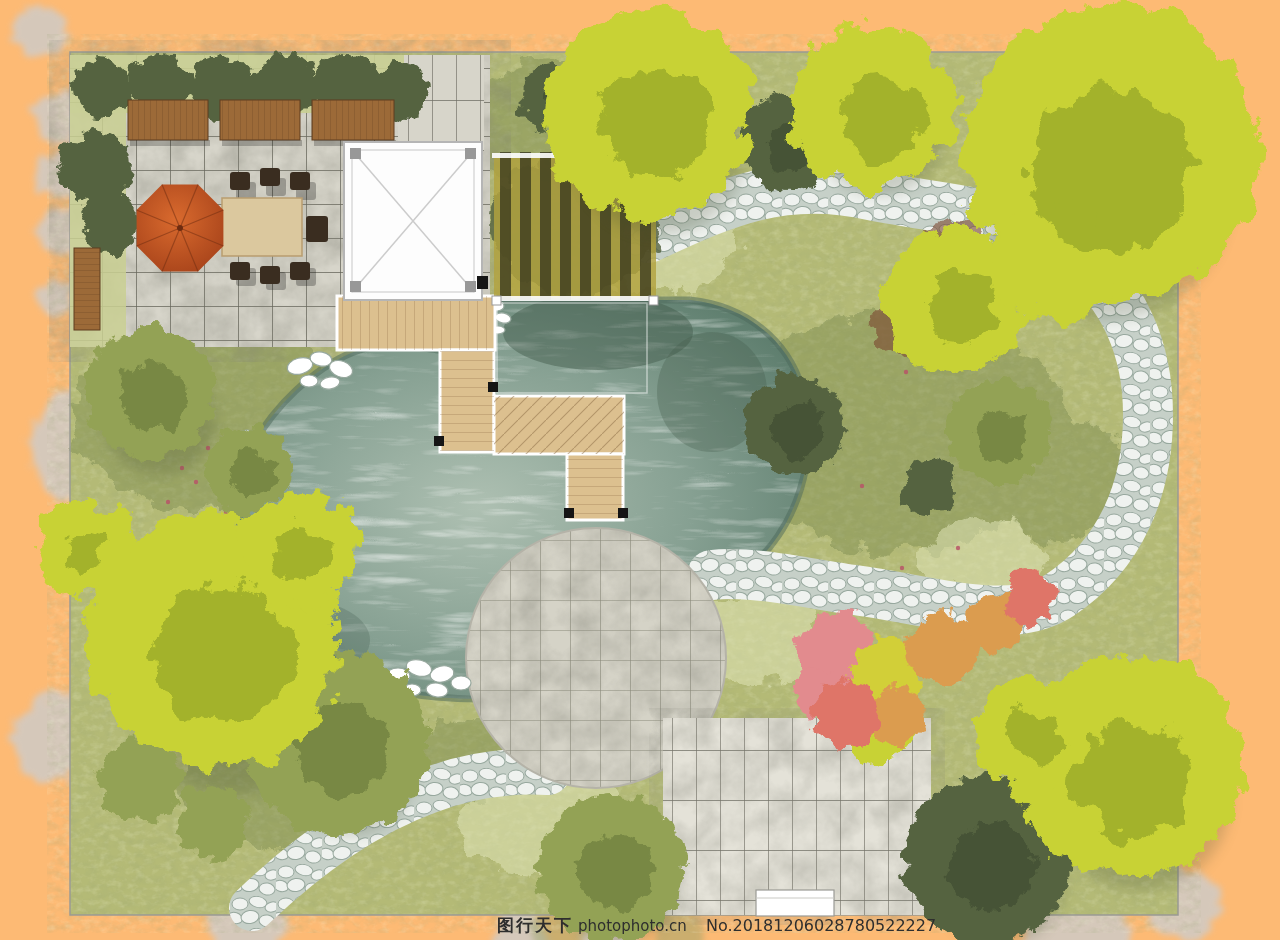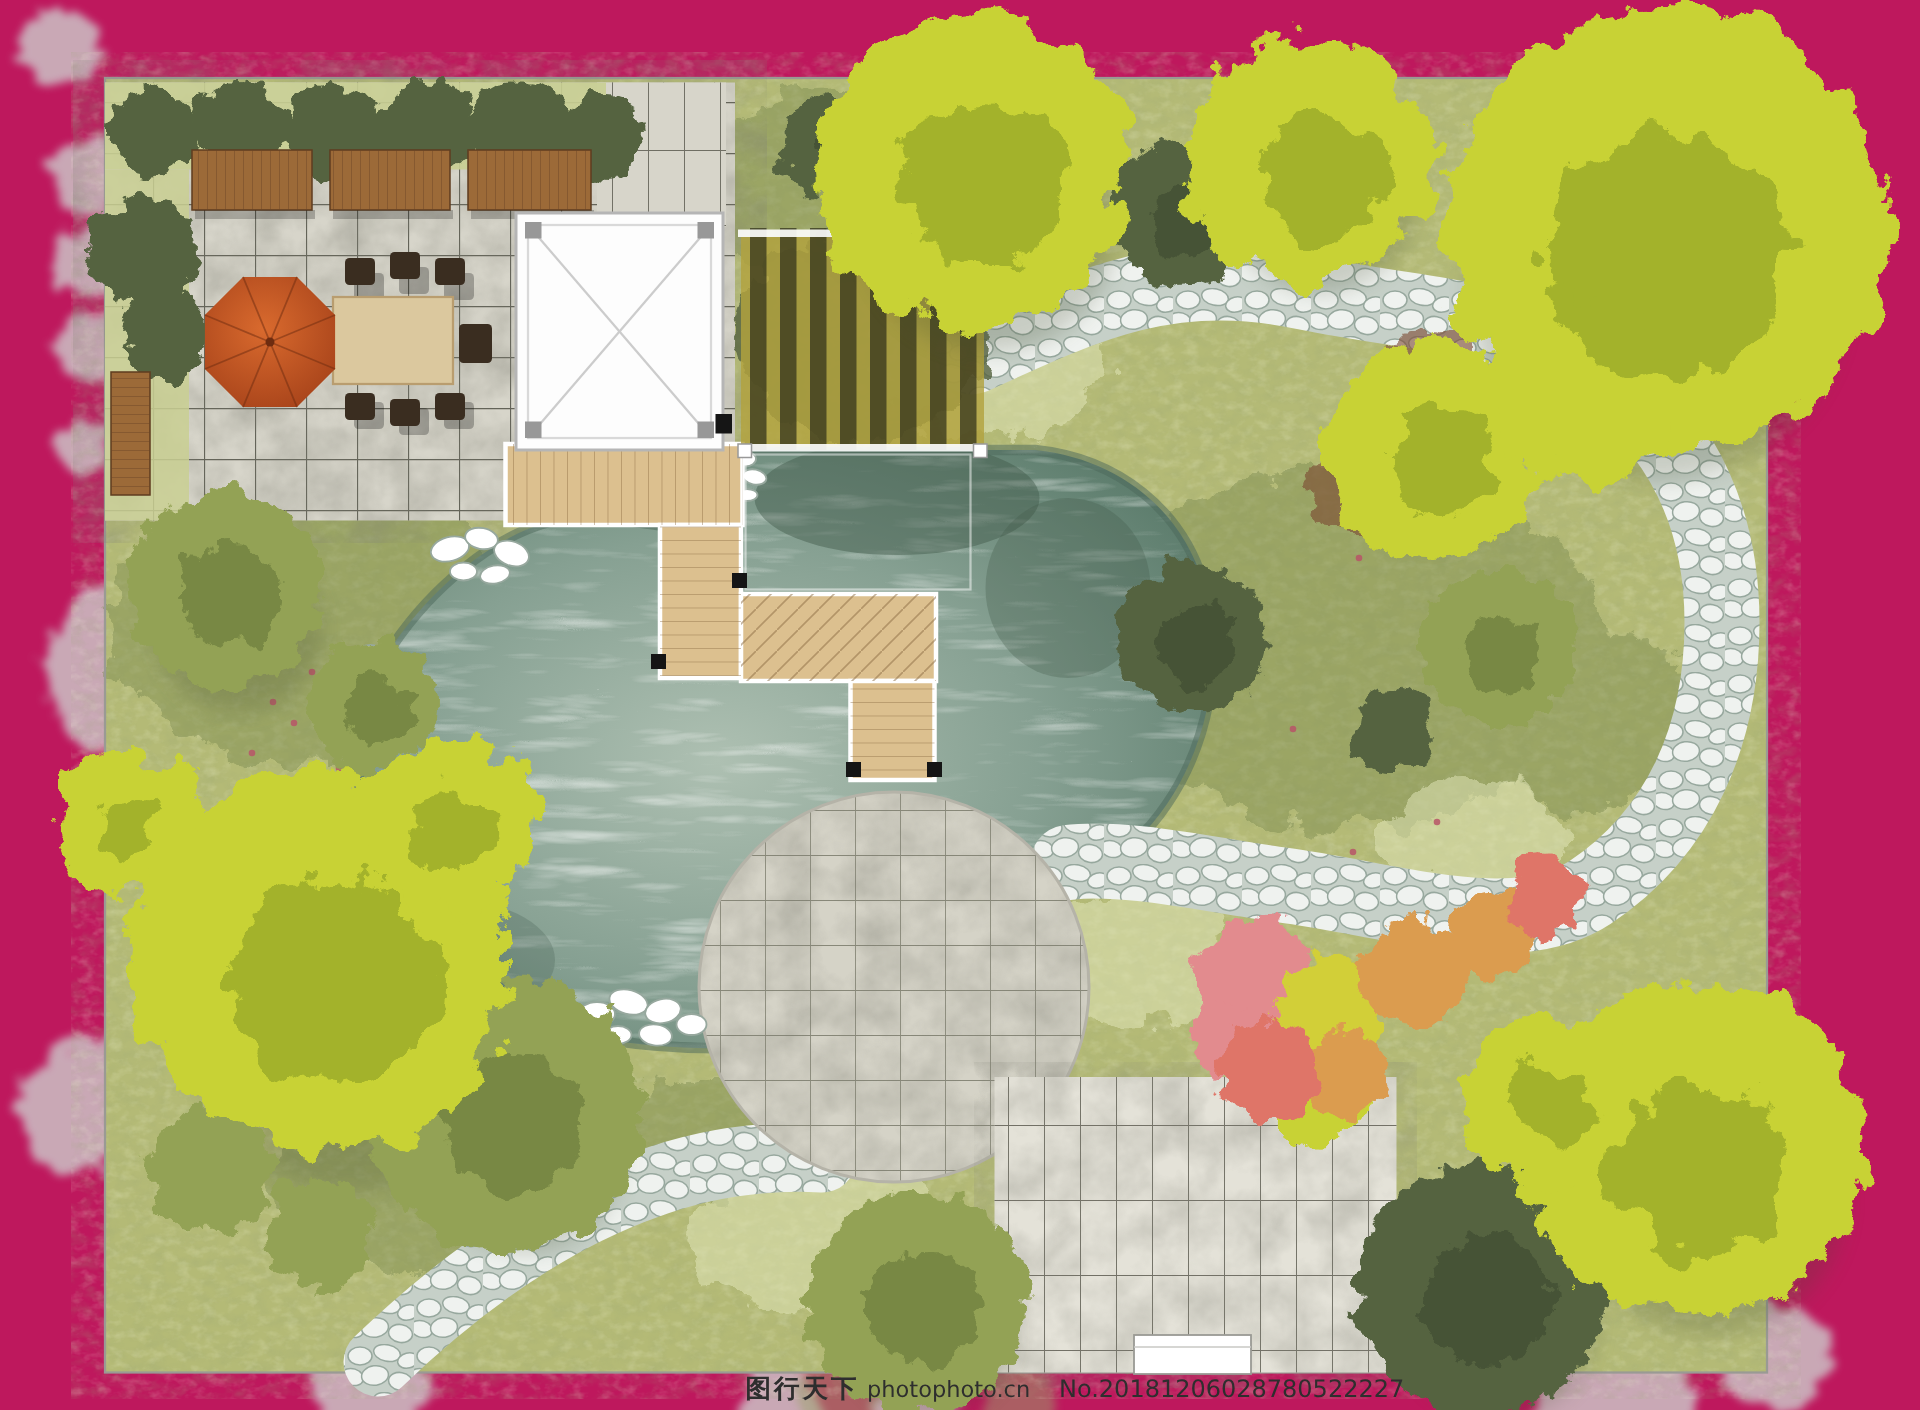--- a/index.html
+++ b/index.html
@@ -1,16 +1,16 @@
 <!DOCTYPE html>
 <html><head>
 <meta charset="utf-8">
 <style>
   html,body{margin:0;padding:0;background:#ffffff;}
-  .stage{position:relative;width:1280px;height:940px;background:#be185d;overflow:hidden;
+  .stage{position:relative;width:1280px;height:940px;background:#fdba74;overflow:hidden;
          font-family:"DejaVu Sans",sans-serif;}
   svg{display:block}
 </style>
 </head>
 <body>
 
 <div class="stage">
 <svg width="1280" height="940" viewBox="0 0 1280 940">
   <defs>
     <radialGradient id="pondGrad" cx="42%" cy="52%" r="68%">

